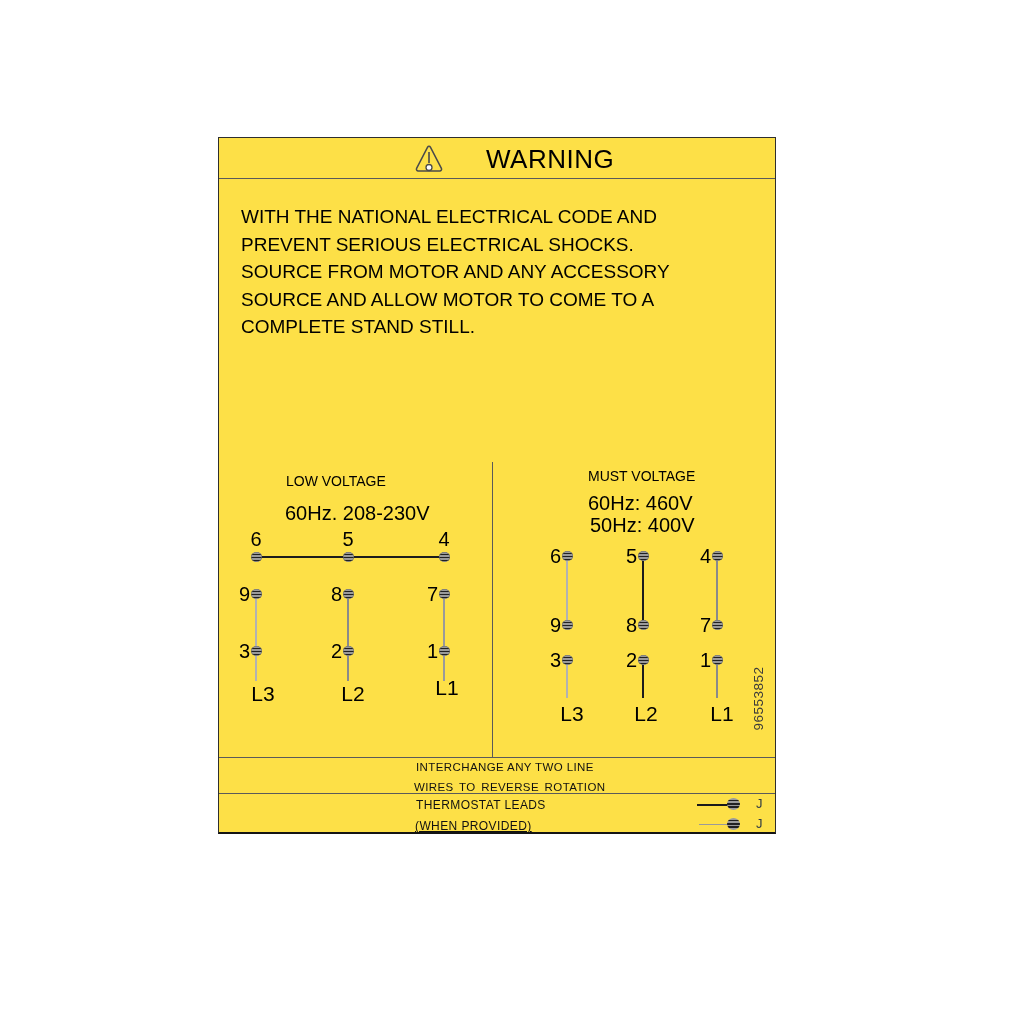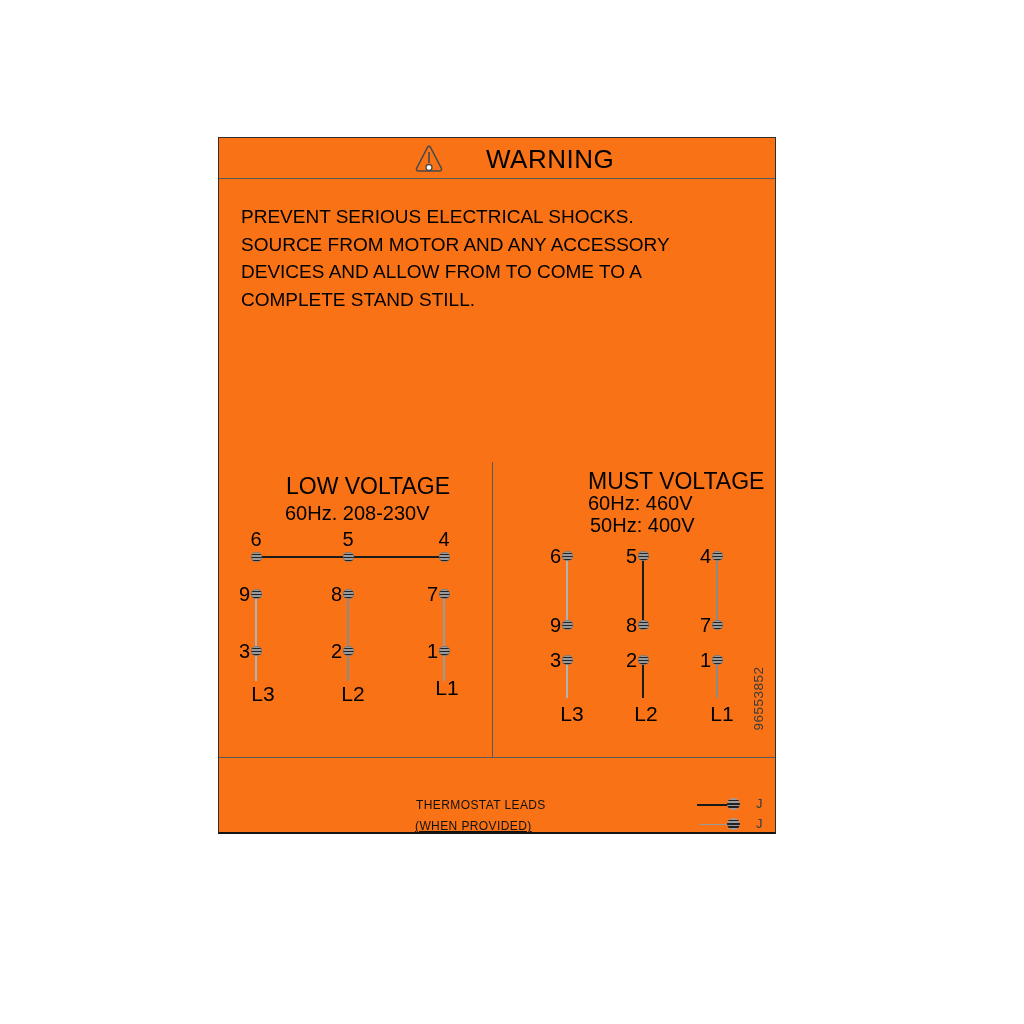--- a/index.html
+++ b/index.html
@@ -1,33 +1,33 @@
 <!DOCTYPE html>
 <html><head>
 <meta charset="utf-8">
 <style>
   html,body{margin:0;padding:0;background:#fff;}
   .canvas{position:relative;width:1024px;height:1024px;background:#fff;overflow:hidden;
           font-family:"Liberation Sans","DejaVu Sans",sans-serif;color:#000;}
   .label-box{position:absolute;left:218px;top:137px;width:558px;height:697px;
-             border:1px solid #2e2e2e;border-bottom:2px solid #141414;box-sizing:border-box;background:#f97316;}
+             border:1px solid #2e2e2e;border-bottom:2px solid #141414;box-sizing:border-box;background:#fde047;}
   .row{position:absolute;left:0;width:100%;box-sizing:border-box;}
   .row-header{top:0;height:41px;border-bottom:1px solid #5a5a5a;}
   .row-text{top:41px;height:283px;}
   .row-diagrams{top:324px;height:296px;border-bottom:1px solid #5a5a5a;}
   .row-interchange{top:620px;height:36px;border-bottom:1px solid #5a5a5a;}
   .row-thermostat{top:656px;height:41px;text-align:right;}
   .tri-icon{position:absolute;left:195px;top:6px;width:30px;height:30px;}
   .warn-title{position:absolute;left:267px;top:6px;font-size:26px;letter-spacing:.5px;color:#000;white-space:nowrap;}
   .body-text{position:absolute;left:22px;top:24px;font-size:19px;line-height:27.5px;white-space:nowrap;}
   .body-text .para2{margin-top:26px;}
   .panel{position:absolute;top:0;height:296px;}
   .panel-low{left:0;width:274px;border-right:1px solid #5a5a5a;box-sizing:border-box;}
   .panel-high{left:274px;width:284px;}
-  .diag-title{position:absolute;font-size:23px;white-space:nowrap;}
+  .diag-title{position:absolute;font-size:14px;white-space:nowrap;}
   .diag-sub{position:absolute;font-size:20px;white-space:nowrap;}
   .t-num{position:absolute;font-size:20px;line-height:20px;width:22px;white-space:nowrap;}
   .t-num.above{text-align:center;}
   .t-num.left{text-align:right;}
   .t-dot{position:absolute;width:11px;height:10px;border-radius:50%;
          background:repeating-linear-gradient(180deg,#9a9a9a 0 1.7px,#212121 1.7px 3.1px);
          box-shadow:0 0 0 .5px #6a6a6a inset;}
   .vline{position:absolute;width:1.5px;}
   .hline{position:absolute;height:1.5px;background:#1c1c1c;}
   .l-label{position:absolute;font-size:21px;width:40px;text-align:center;white-space:nowrap;}
@@ -50,23 +50,24 @@
       <svg class="tri-icon" viewBox="0 0 30 30">
         <path d="M13.6 3.2 L2.6 24.4 a1.8 1.8 0 0 0 1.6 2.6 L25.8 27 a1.8 1.8 0 0 0 1.6 -2.6 L16.4 3.2 a1.6 1.6 0 0 0 -2.8 0 Z" fill="none" stroke="#4a4a4a" stroke-width="1.5" stroke-linejoin="round"></path>
         <line x1="15" y1="8" x2="15" y2="19" stroke="#4a4a4a" stroke-width="1.6"></line>
         <circle cx="15" cy="23.5" r="3" fill="#fff" stroke="#4a4a4a" stroke-width="1.3"></circle>
       </svg>
       <div class="warn-title">WARNING</div>
     </div>
 
     <div class="row row-text">
       <div class="body-text">
+        <div>WITH THE NATIONAL ELECTRICAL CODE AND</div>
         <div>PREVENT SERIOUS ELECTRICAL SHOCKS.</div>
         <div>SOURCE FROM MOTOR AND ANY ACCESSORY</div>
-        <div>DEVICES AND ALLOW FROM TO COME TO A</div>
+        <div>SOURCE AND ALLOW MOTOR TO COME TO A</div>
         <div>COMPLETE STAND STILL.</div>
       </div>
     </div>
 
     <div class="row row-diagrams">
 
       <div class="panel panel-low">
         <div class="diag-title" style="left:67px;top:11px;">LOW VOLTAGE</div>
         <div class="diag-sub" style="left:66px;top:40px;">60Hz. 208-230V</div>
 
@@ -137,20 +138,24 @@
         <div class="t-dot" style="left:218.5px;top:193px;"></div>
 
         <div class="l-label" style="left:59px;top:240px;">L3</div>
         <div class="l-label" style="left:133px;top:240px;">L2</div>
         <div class="l-label" style="left:209px;top:240px;">L1</div>
 
         <div class="part-no">96553852</div>
       </div>
     </div>
 
+    <div class="row row-interchange">
+      <div class="small-note" style="left:197px;top:3px;">INTERCHANGE ANY TWO LINE</div>
+      <div class="small-note" style="left:195px;top:23px;word-spacing:2px;">WIRES TO REVERSE ROTATION</div>
+    </div>
 
     <div class="row row-thermostat">
       <div class="small-note" style="left:197px;top:4px;font-size:12px;">THERMOSTAT LEADS</div>
       <div class="small-note" style="left:196px;top:25px;font-size:12px;text-decoration:underline;">(WHEN PROVIDED)</div>
 
       <div class="lead-line" style="left:478px;top:10px;width:38px;background:#1a1a1a;"></div>
       <div class="lead-dot" style="left:508px;top:4px;"></div>
       <div class="lead-j" style="left:537px;top:2px;">J</div>
 
       <div class="lead-line" style="left:480px;top:30px;width:36px;background:#9a9a9a;height:1.2px;"></div>

